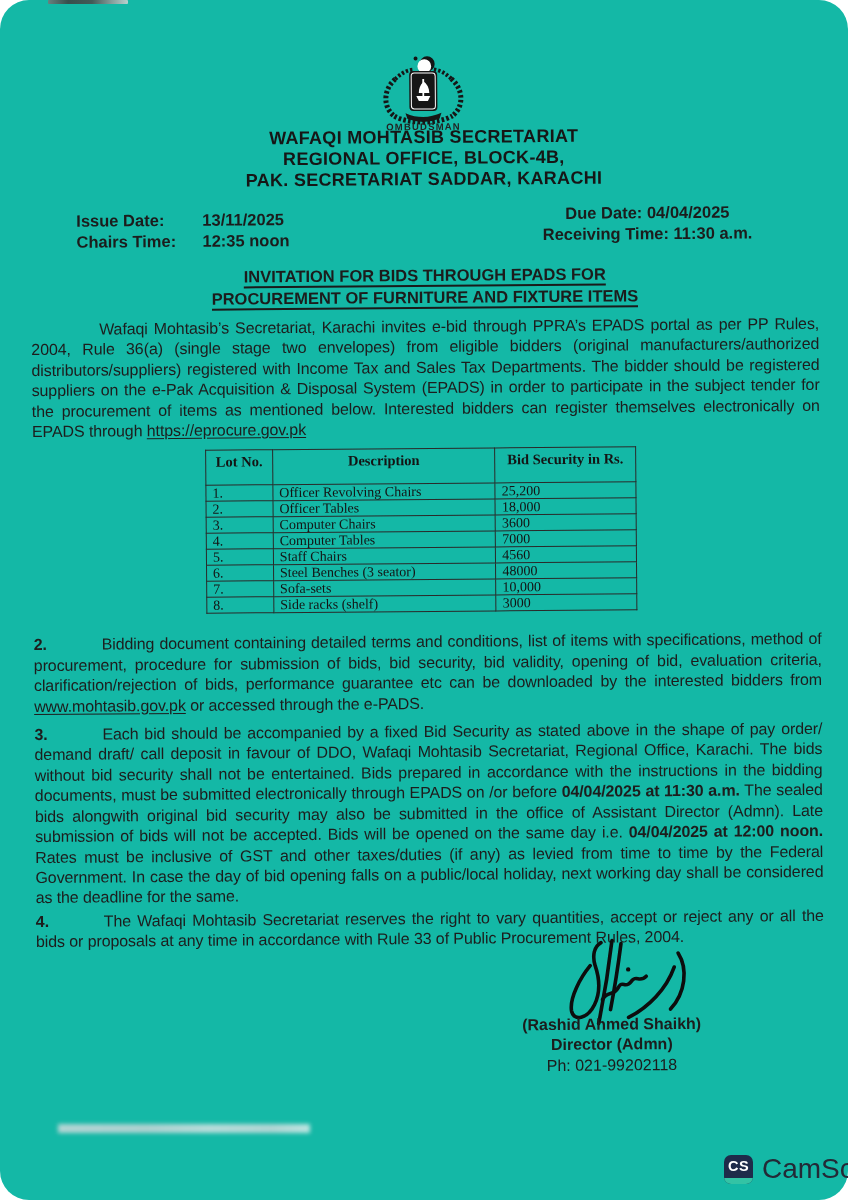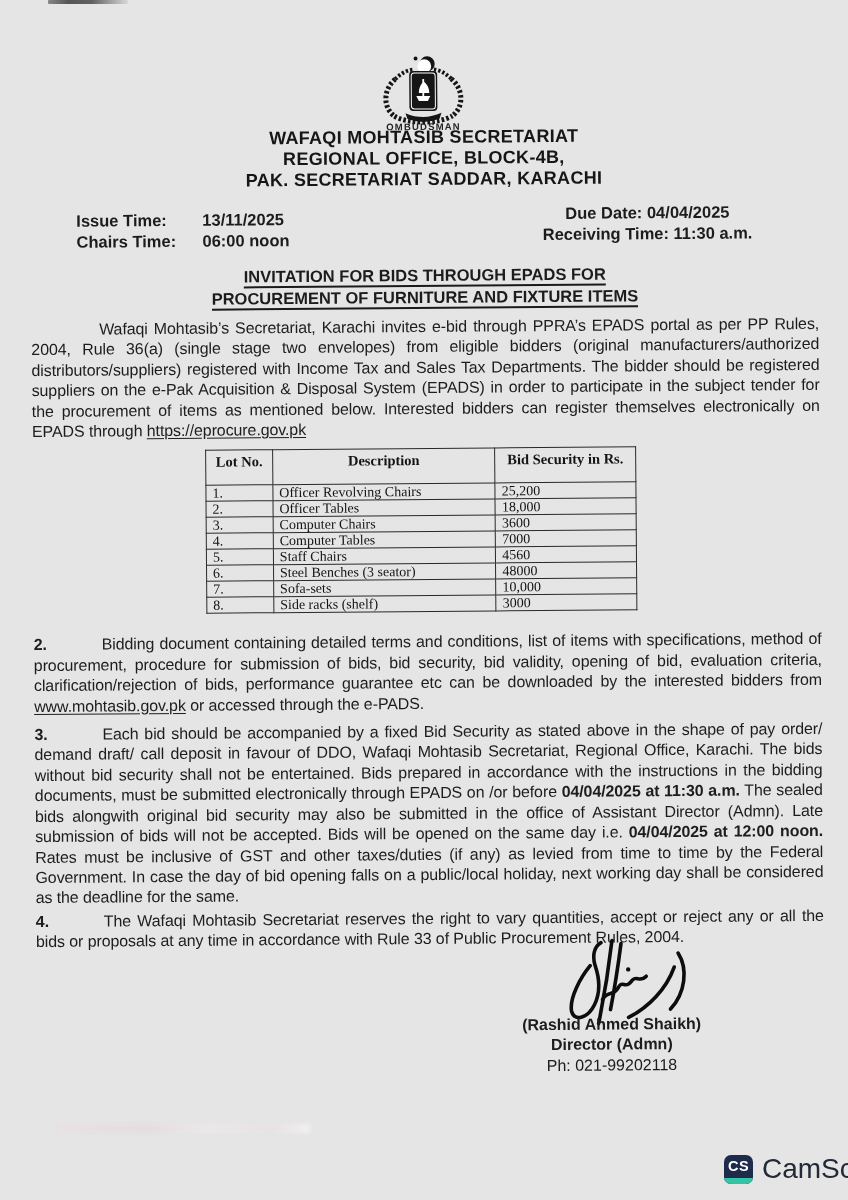--- a/index.html
+++ b/index.html
@@ -4,21 +4,21 @@
 <style>
   * { box-sizing: border-box; margin: 0; padding: 0; }
   html,body { width: 848px; height: 1200px; }
   body {
     font-family: "Liberation Sans", sans-serif;
     background: #ffffff;
     color: #1c1c1c;
     position: relative;
     overflow: hidden;
   }
-  .page { position: absolute; inset: 0; background: #e5e5e5; }
+  .page { position: absolute; inset: 0; background: #14b8a6; border-radius: 29px; }
 
   
   .top-mark {
     position: absolute; left: 48px; top: 0; width: 80px; height: 4px;
     background: linear-gradient(90deg, #777 0%, #3d3d3d 25%, #4a4a4a 55%, #9a9a9a 80%, #d5d5d5 100%);
     border-radius: 1px; opacity: .85;
   }
   .bottom-smudge {
     position: absolute; left: 58px; top: 1124px; width: 252px; height: 9px;
     background: linear-gradient(90deg, #eadfe4 0%, #e3dadf 35%, #efe9ec 60%, #e7e0e4 85%, #f7f4f5 100%);
@@ -147,24 +147,24 @@
         </svg>
         <div class="logo-caption">OMBUDSMAN</div>
       </div>
       <div class="org-line">WAFAQI MOHTASIB SECRETARIAT</div>
       <div class="org-line">REGIONAL OFFICE, BLOCK-4B,</div>
       <div class="org-line">PAK. SECRETARIAT SADDAR, KARACHI</div>
     </div>
 
     <div class="meta">
       <div class="meta-left">
-        <span>Issue Time:</span>
+        <span>Issue Date:</span>
         <span>13/11/2025</span>
         <span>Chairs Time:</span>
-        <span>06:00 noon</span>
+        <span>12:35 noon</span>
       </div>
       <div class="meta-right">
         <div>Due Date: 04/04/2025</div>
         <div>Receiving Time: 11:30 a.m.</div>
       </div>
     </div>
 
     <div class="doc-title">
       <span class="u">INVITATION FOR BIDS THROUGH EPADS FOR</span><br>
       <span class="u">PROCUREMENT OF FURNITURE AND FIXTURE ITEMS</span>

